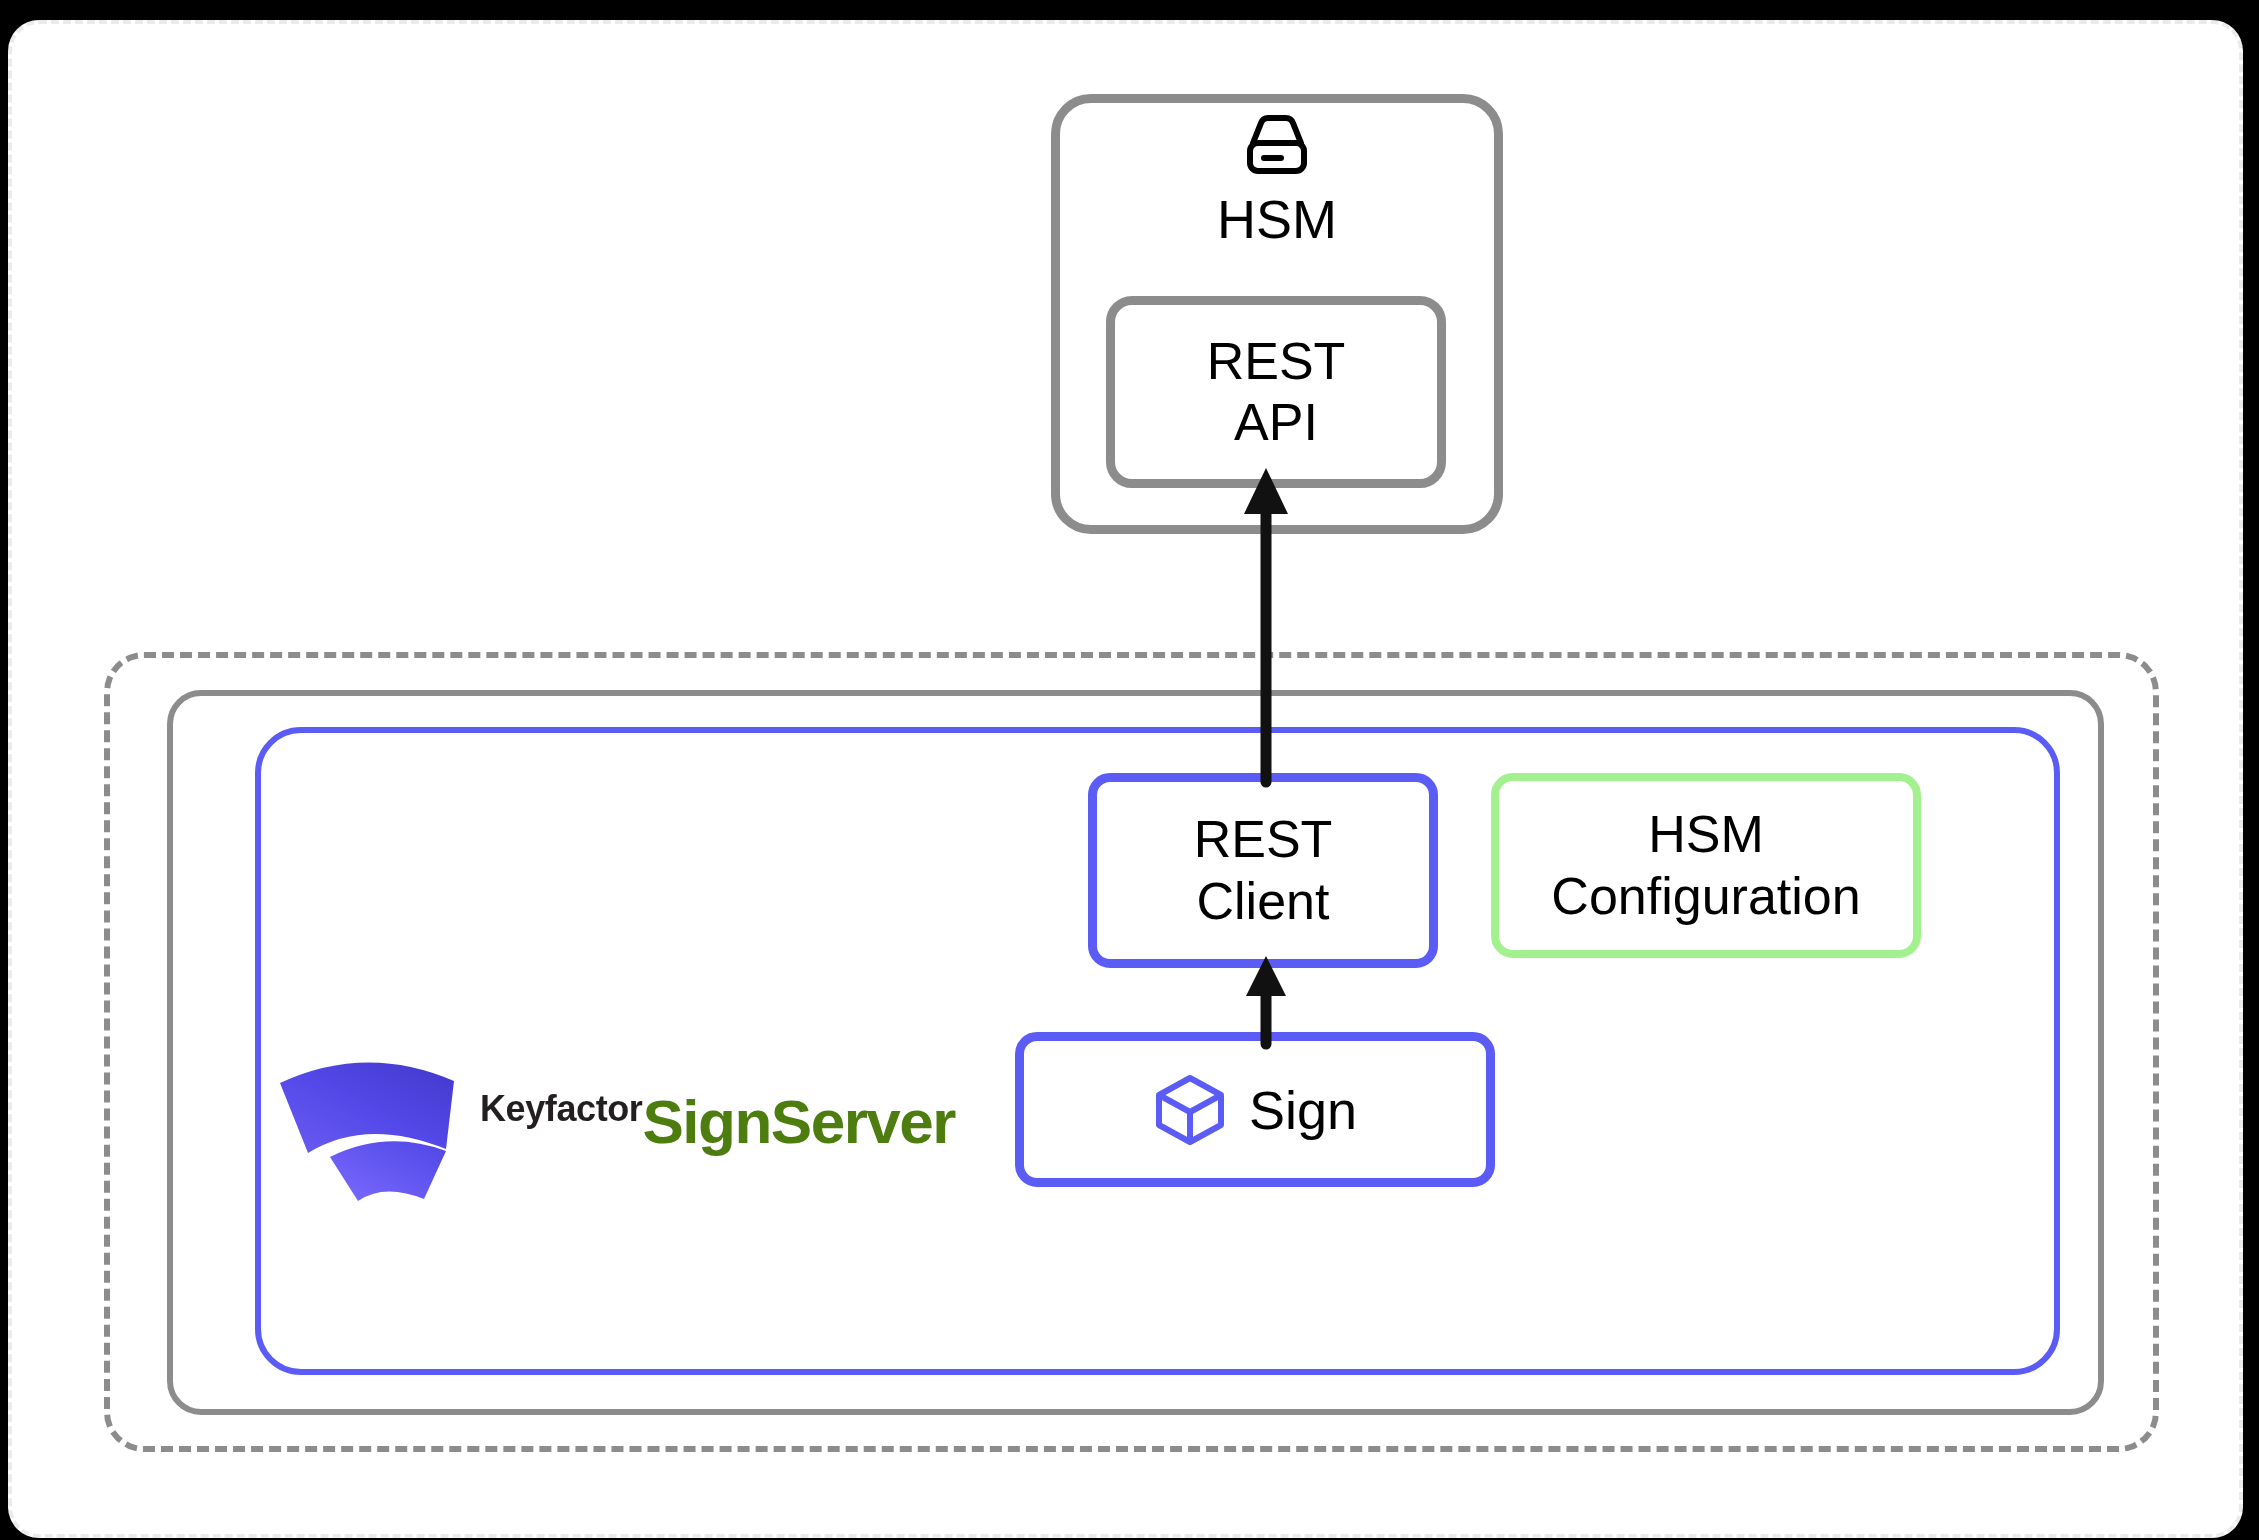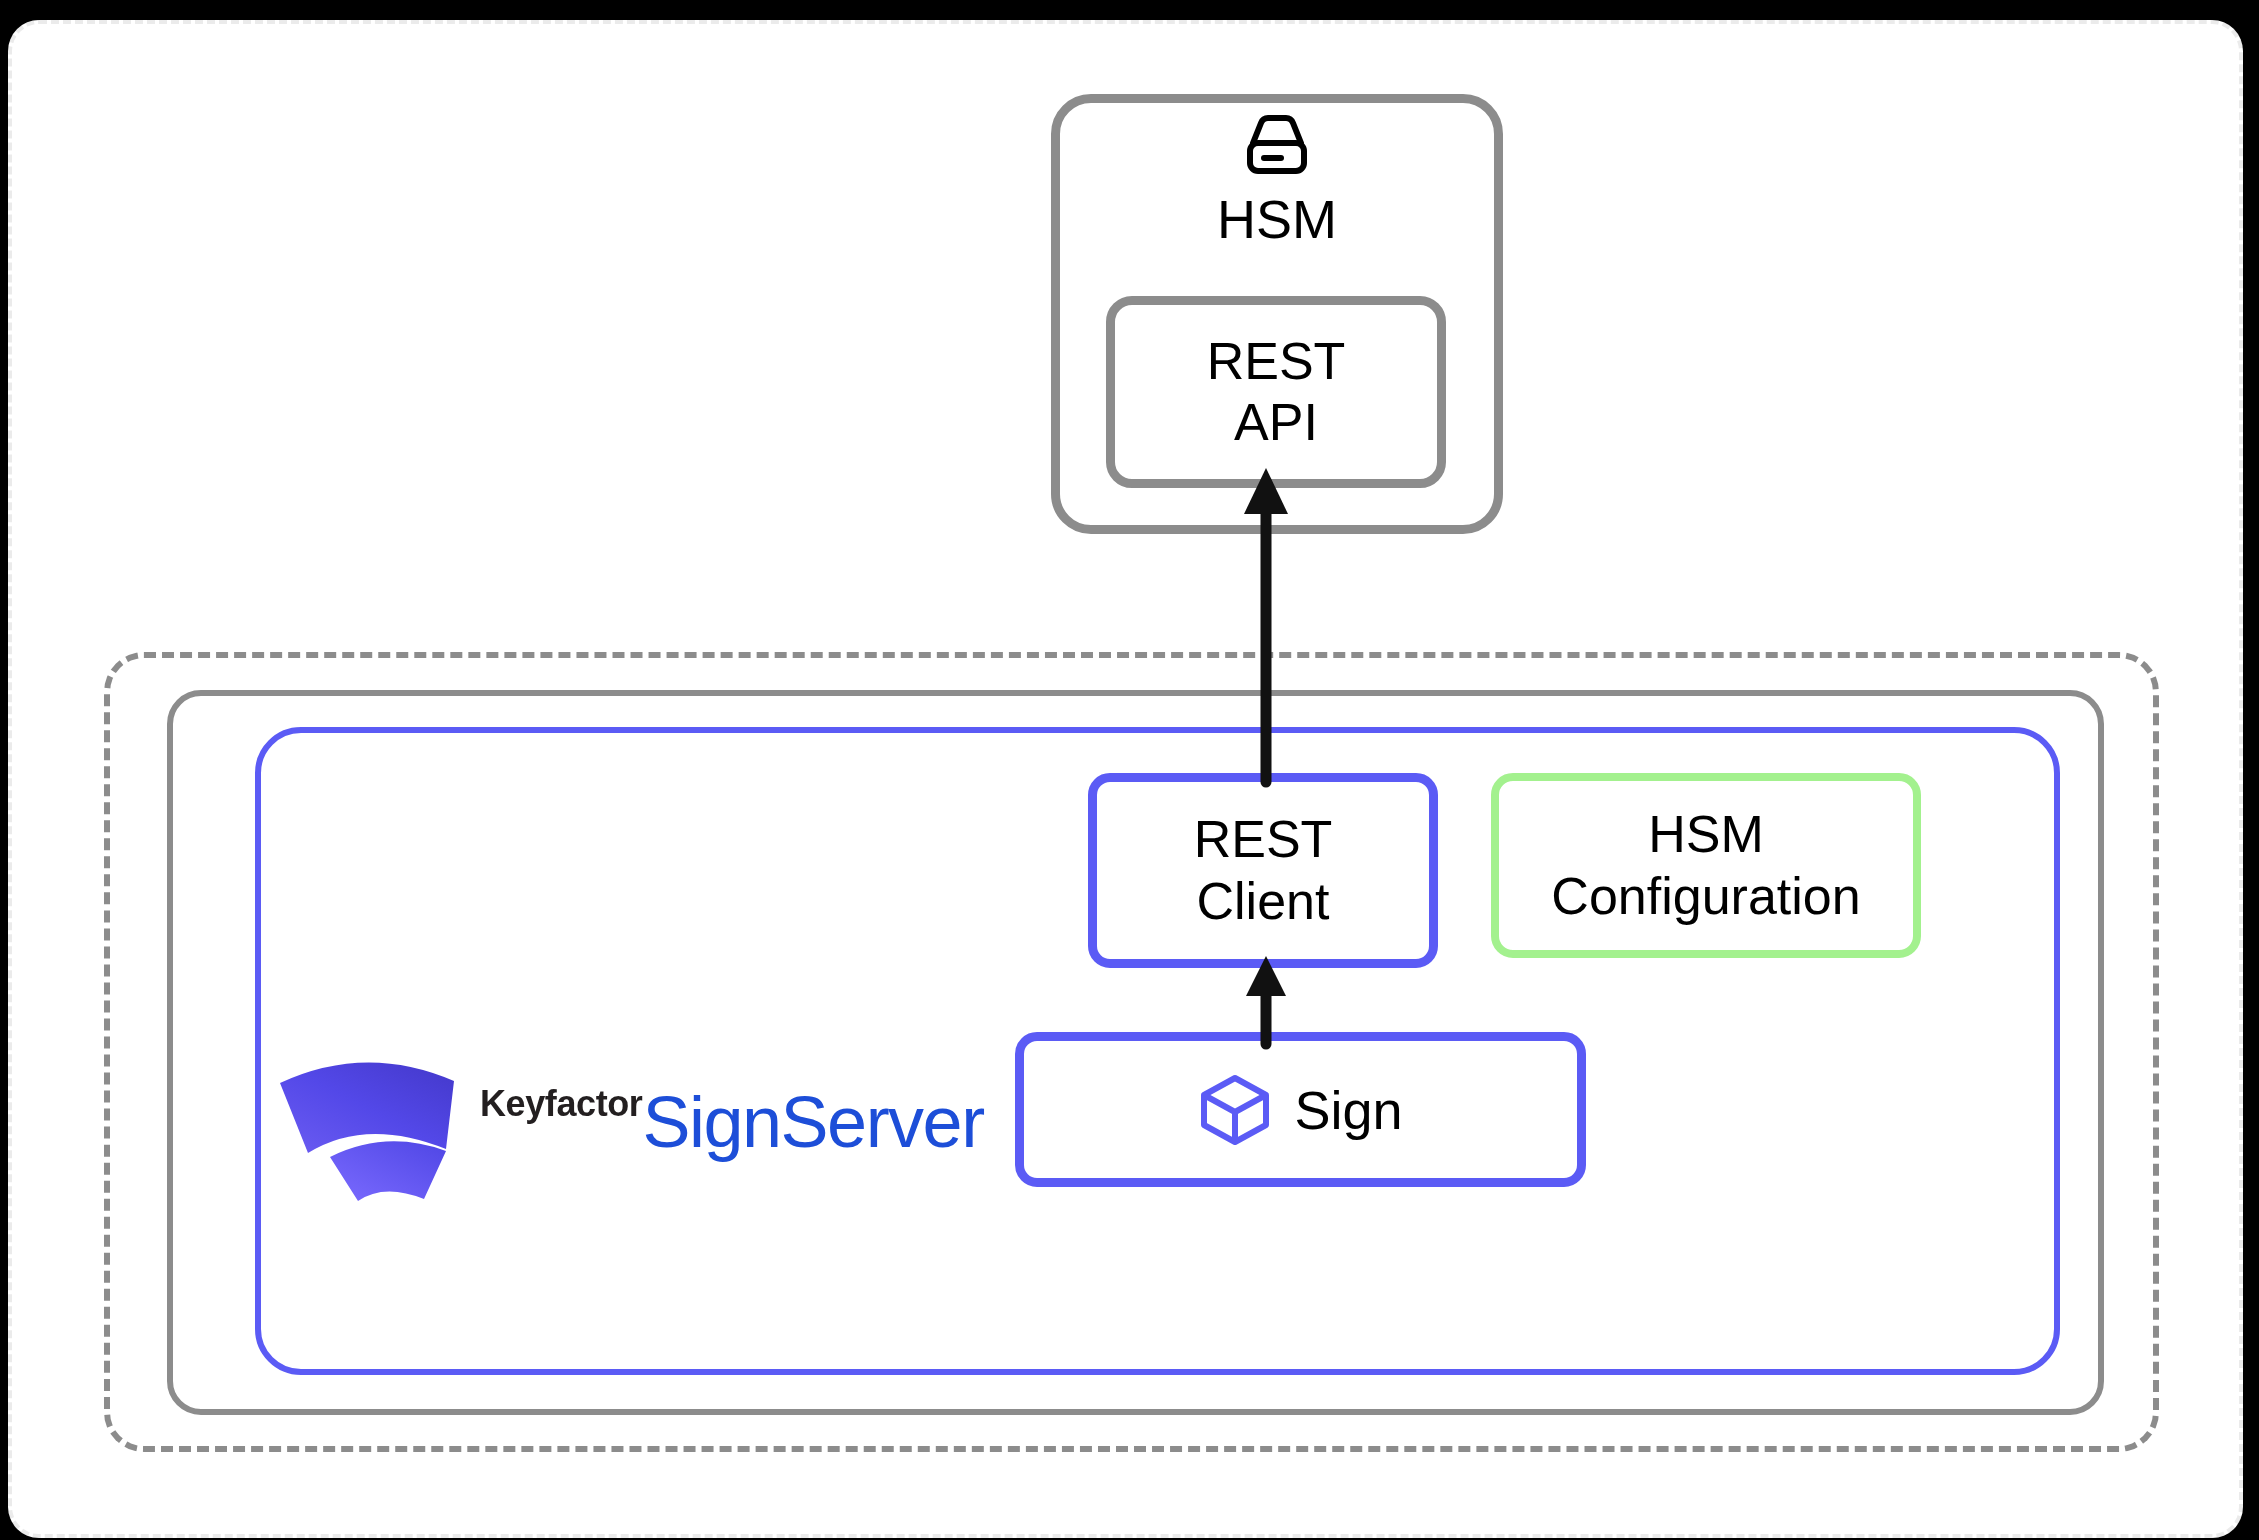--- a/index.html
+++ b/index.html
@@ -135,23 +135,23 @@
   }
   #logo-keyfactor {
     font-size: 36px;
     font-weight: 700;
     color: #231f20;
     letter-spacing: -0.4px;
     line-height: 1;
     margin-bottom: 2px;
   }
   #logo-signserver {
-    font-size: 72px;
-    font-weight: 400;
-    color: #1d4ed8;
+    font-size: 62px;
+    font-weight: 700;
+    color: #4d7c0f;
     letter-spacing: -1.5px;
     line-height: 1;
   }
 
   
   #rest-client-box {
     position: absolute;
     left: 1076px;
     top: 749px;
     width: 350px;
@@ -191,21 +191,21 @@
     font-size: 52px;
     color: #000;
     line-height: 1.18;
     text-align: center;
   }
 
   #sign-box {
     position: absolute;
     left: 1003px;
     top: 1008px;
-    width: 571px;
+    width: 480px;
     height: 155px;
     border: 9px solid #5b5bf5;
     border-radius: 22px;
     box-sizing: border-box;
     display: flex;
     flex-direction: row;
     align-items: center;
     justify-content: center;
     gap: 22px;
     background: #fff;

